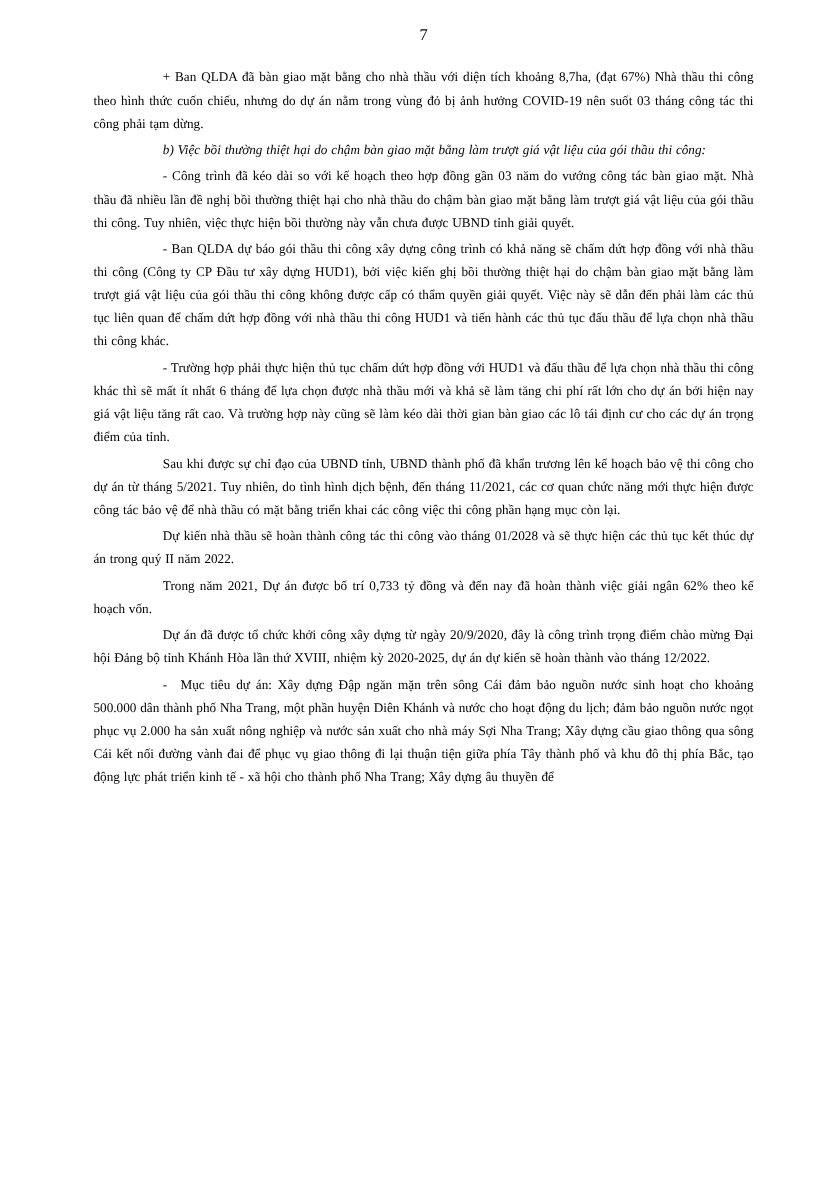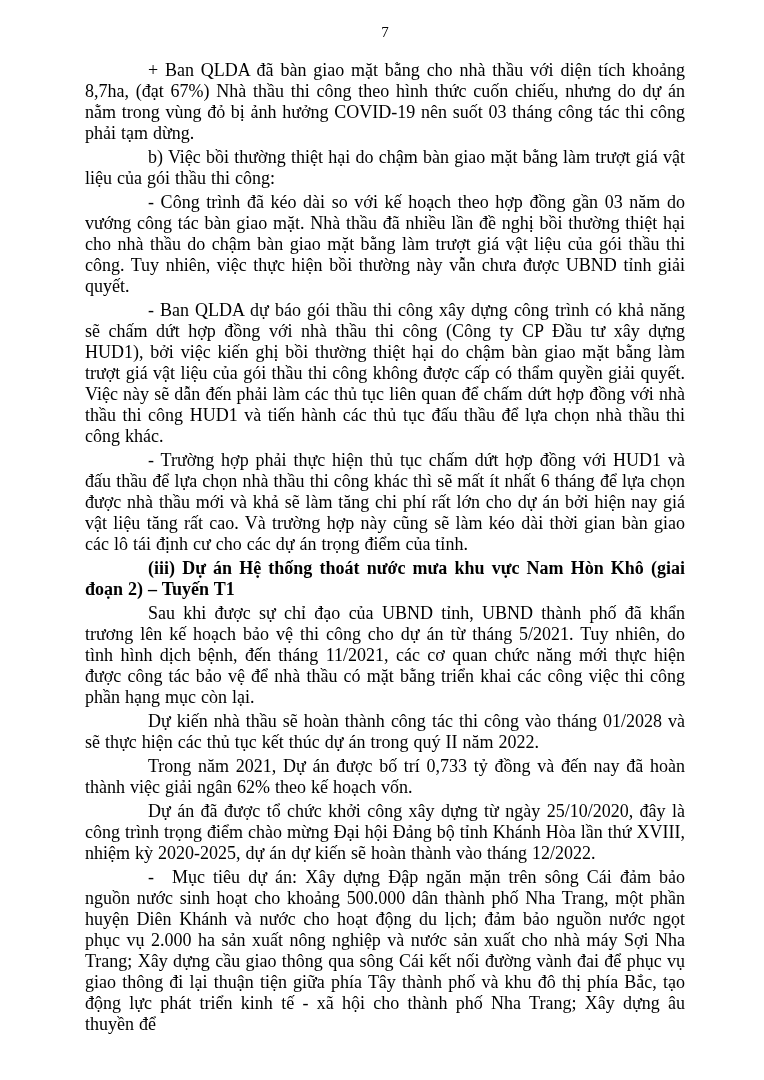--- a/index.html
+++ b/index.html
@@ -20,27 +20,28 @@
     color: #000000;
   }
   .page-number {
     text-align: center;
     font-size: 15px;
     line-height: 21px;
     margin: 0 0 17px 0;
   }
   p.para {
     margin: 3px 0;
-    font-size: 18px;
+    font-size: 12px;
     line-height: 21px;
     text-align: justify;
     text-indent: 63px;
     word-spacing: 0.5px;
   }
   p.para.italic {
+    font-style: italic;
   }
   p.para.bold {
     font-weight: bold;
   }
 </style>
 </head>
 <body>
 
 <div class="page">
   <div class="page-number">7</div>
@@ -48,25 +49,24 @@
   <p class="para">+ Ban QLDA đã bàn giao mặt bằng cho nhà thầu với diện tích khoảng 8,7ha, (đạt 67%) Nhà thầu thi công theo hình thức cuốn chiếu, nhưng do dự án nằm trong vùng đỏ bị ảnh hưởng COVID-19 nên suốt 03 tháng công tác thi công phải tạm dừng.</p>
 
   <p class="para italic">b) Việc bồi thường thiệt hại do chậm bàn giao mặt bằng làm trượt giá vật liệu của gói thầu thi công:</p>
 
   <p class="para">- Công trình đã kéo dài so với kế hoạch theo hợp đồng gần 03 năm do vướng công tác bàn giao mặt. Nhà thầu đã nhiều lần đề nghị bồi thường thiệt hại cho nhà thầu do chậm bàn giao mặt bằng làm trượt giá vật liệu của gói thầu thi công. Tuy nhiên, việc thực hiện bồi thường này vẫn chưa được UBND tỉnh giải quyết.</p>
 
   <p class="para">- Ban QLDA dự báo gói thầu thi công xây dựng công trình có khả năng sẽ chấm dứt hợp đồng với nhà thầu thi công (Công ty CP Đầu tư xây dựng HUD1), bởi việc kiến ghị bồi thường thiệt hại do chậm bàn giao mặt bằng làm trượt giá vật liệu của gói thầu thi công không được cấp có thẩm quyền giải quyết. Việc này sẽ dẫn đến phải làm các thủ tục liên quan để chấm dứt hợp đồng với nhà thầu thi công HUD1 và tiến hành các thủ tục đấu thầu để lựa chọn nhà thầu thi công khác.</p>
 
   <p class="para">- Trường hợp phải thực hiện thủ tục chấm dứt hợp đồng với HUD1 và đấu thầu để lựa chọn nhà thầu thi công khác thì sẽ mất ít nhất 6 tháng để lựa chọn được nhà thầu mới và khả sẽ làm tăng chi phí rất lớn cho dự án bởi hiện nay giá vật liệu tăng rất cao. Và trường hợp này cũng sẽ làm kéo dài thời gian bàn giao các lô tái định cư cho các dự án trọng điểm của tỉnh.</p>
 
-  <p class="para bold">(iii) Dự án Hệ thống thoát nước mưa khu vực Nam Hòn Khô (giai đoạn 2) – Tuyến T1</p>
 
   <p class="para">Sau khi được sự chỉ đạo của UBND tỉnh, UBND thành phố đã khẩn trương lên kế hoạch bảo vệ thi công cho dự án từ tháng 5/2021. Tuy nhiên, do tình hình dịch bệnh, đến tháng 11/2021, các cơ quan chức năng mới thực hiện được công tác bảo vệ để nhà thầu có mặt bằng triển khai các công việc thi công phần hạng mục còn lại.</p>
 
   <p class="para">Dự kiến nhà thầu sẽ hoàn thành công tác thi công vào tháng 01/2028 và sẽ thực hiện các thủ tục kết thúc dự án trong quý II năm 2022.</p>
 
   <p class="para">Trong năm 2021, Dự án được bố trí 0,733 tỷ đồng và đến nay đã hoàn thành việc giải ngân 62% theo kế hoạch vốn.</p>
 
 
-  <p class="para">Dự án đã được tổ chức khởi công xây dựng từ ngày 25/10/2020, đây là công trình trọng điểm chào mừng Đại hội Đảng bộ tỉnh Khánh Hòa lần thứ XVIII, nhiệm kỳ 2020-2025, dự án dự kiến sẽ hoàn thành vào tháng 12/2022.</p>
+  <p class="para">Dự án đã được tổ chức khởi công xây dựng từ ngày 20/9/2020, đây là công trình trọng điểm chào mừng Đại hội Đảng bộ tỉnh Khánh Hòa lần thứ XVIII, nhiệm kỳ 2020-2025, dự án dự kiến sẽ hoàn thành vào tháng 12/2022.</p>
 
   <p class="para">- Mục tiêu dự án: Xây dựng Đập ngăn mặn trên sông Cái đảm bảo nguồn nước sinh hoạt cho khoảng 500.000 dân thành phố Nha Trang, một phần huyện Diên Khánh và nước cho hoạt động du lịch; đảm bảo nguồn nước ngọt phục vụ 2.000 ha sản xuất nông nghiệp và nước sản xuất cho nhà máy Sợi Nha Trang; Xây dựng cầu giao thông qua sông Cái kết nối đường vành đai để phục vụ giao thông đi lại thuận tiện giữa phía Tây thành phố và khu đô thị phía Bắc, tạo động lực phát triển kinh tế - xã hội cho thành phố Nha Trang; Xây dựng âu thuyền để</p>
 </div>
 
 </body></html>

